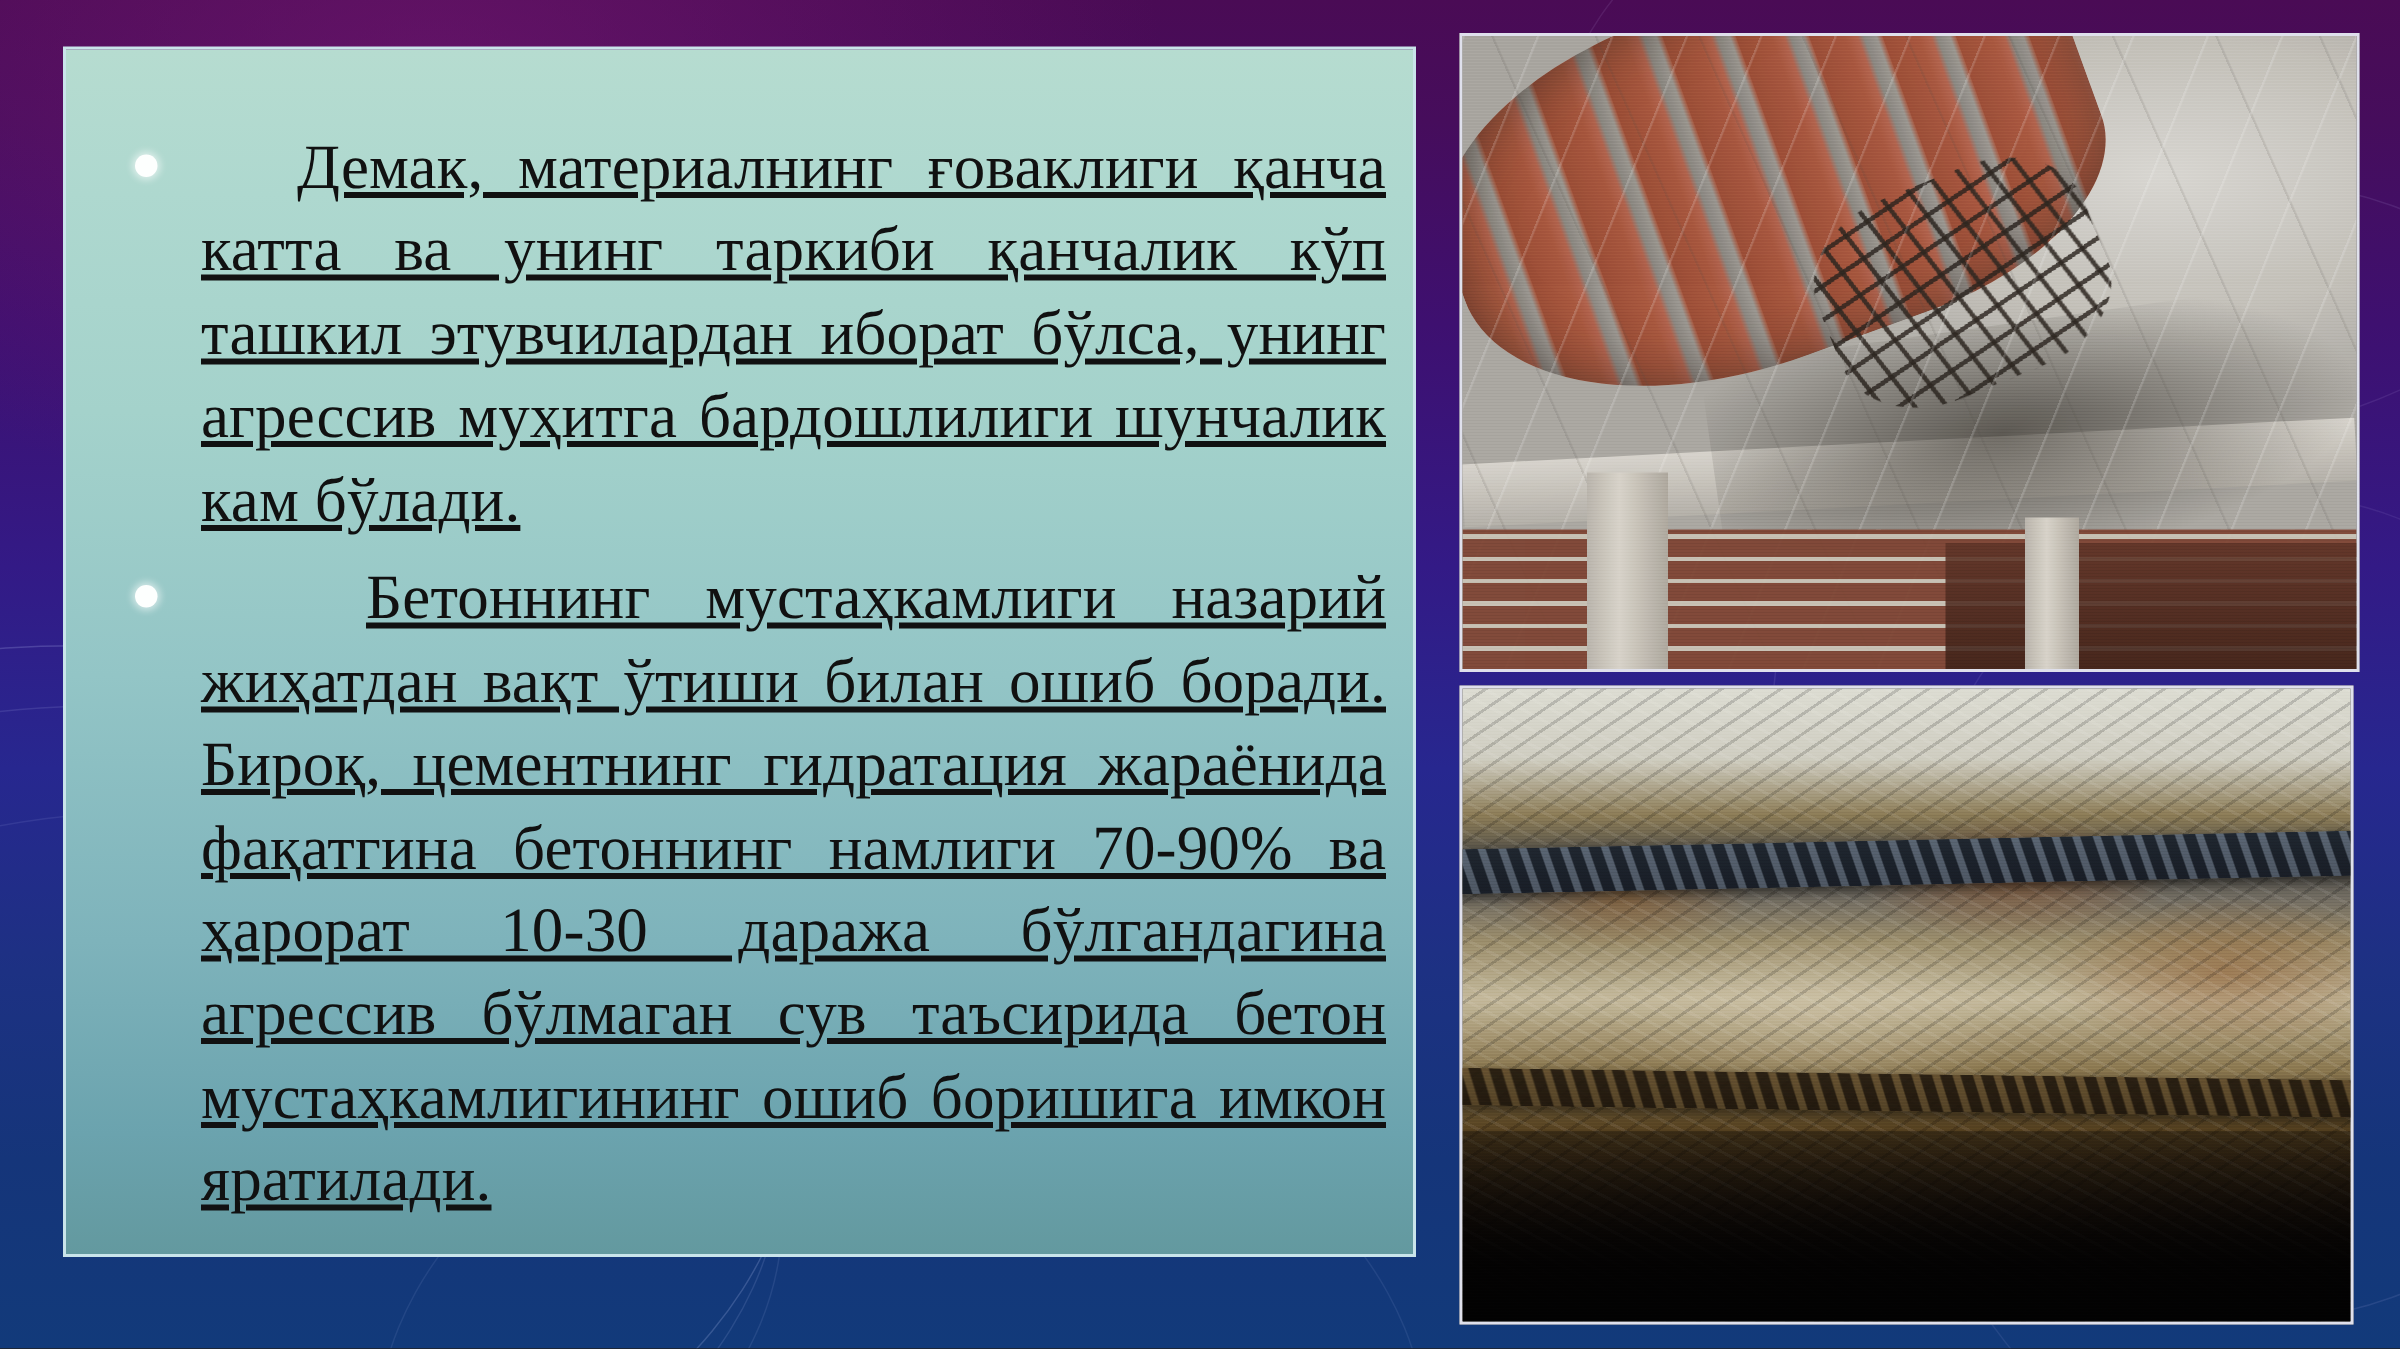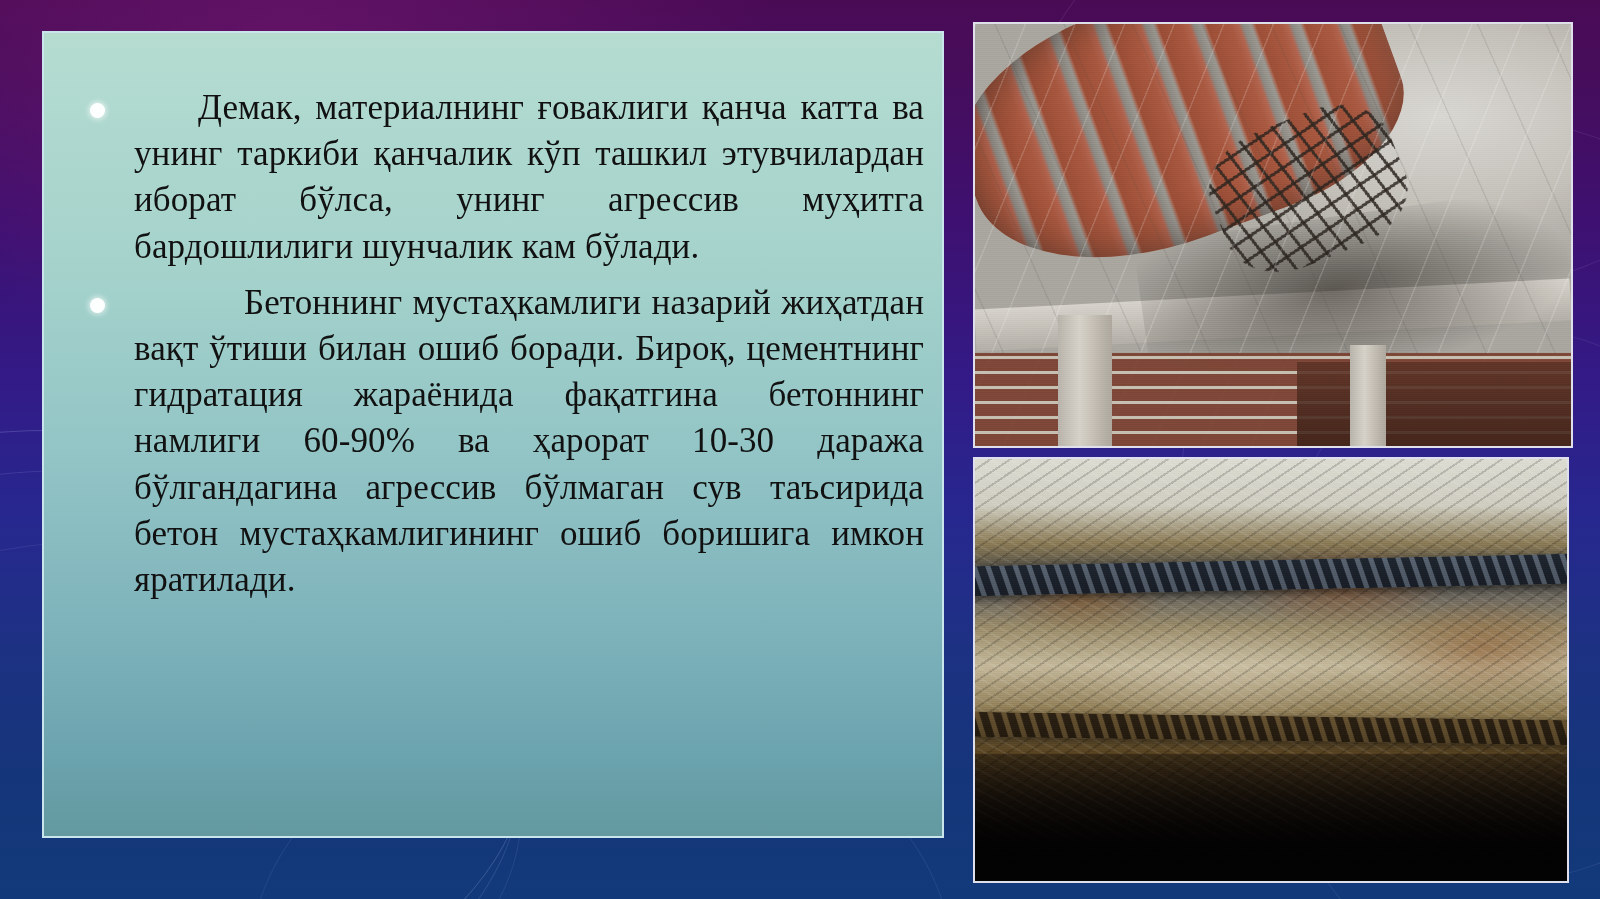--- a/index.html
+++ b/index.html
@@ -58,28 +58,29 @@
       #7eb3bb 74%,
       #6ba3ae 90%,
       #63999f 100%);
     padding: 52px 18px 20px 42px;
     overflow: hidden;
   }
 
   .para {
     position: relative;
     color: #111111;
-    font-size: 35px;
+    font-size: 42px;
     line-height: 1.32;
     text-align: justify;
     text-justify: inter-word;
     text-indent: 64px;
     margin: 0 0 6px 0;
     padding-left: 48px;
     letter-spacing: 0.1px;
+    text-decoration: underline;
   }
   .para:last-child { margin-bottom: 0; }
 
   .para .bullet {
     position: absolute;
     left: 4px;
     top: 18px;
     width: 15px;
     height: 15px;
     border-radius: 50%;
@@ -267,21 +268,21 @@
 
   <div id="text-panel">
 
     <p class="para p1">
       <span class="bullet"></span>
       <span class="para-text">Демак, материалнинг ғоваклиги қанча катта ва унинг таркиби қанчалик кўп ташкил этувчилардан иборат бўлса, унинг агрессив муҳитга бардошлилиги шунчалик кам бўлади.</span>
     </p>
 
     <p class="para p2">
       <span class="bullet"></span>
-      <span class="para-text">Бетоннинг мустаҳкамлиги назарий жиҳатдан вақт ўтиши билан ошиб боради. Бироқ, цементнинг гидратация жараёнида фақатгина бетоннинг намлиги 60-90% ва ҳарорат 10-30 даража бўлгандагина агрессив бўлмаган сув таъсирида бетон мустаҳкамлигининг ошиб боришига имкон яратилади.</span>
+      <span class="para-text">Бетоннинг мустаҳкамлиги назарий жиҳатдан вақт ўтиши билан ошиб боради. Бироқ, цементнинг гидратация жараёнида фақатгина бетоннинг намлиги 70-90% ва ҳарорат 10-30 даража бўлгандагина агрессив бўлмаган сув таъсирида бетон мустаҳкамлигининг ошиб боришига имкон яратилади.</span>
     </p>
 
   </div>
 
   <div class="photo" id="photo-ceiling">
     <div class="inner ceil-base"></div>
     <div class="ceil-beam"></div>
     <div class="ceil-spall"></div>
     <div class="ceil-rebar"></div>
     <div class="ceil-shadow"></div>

